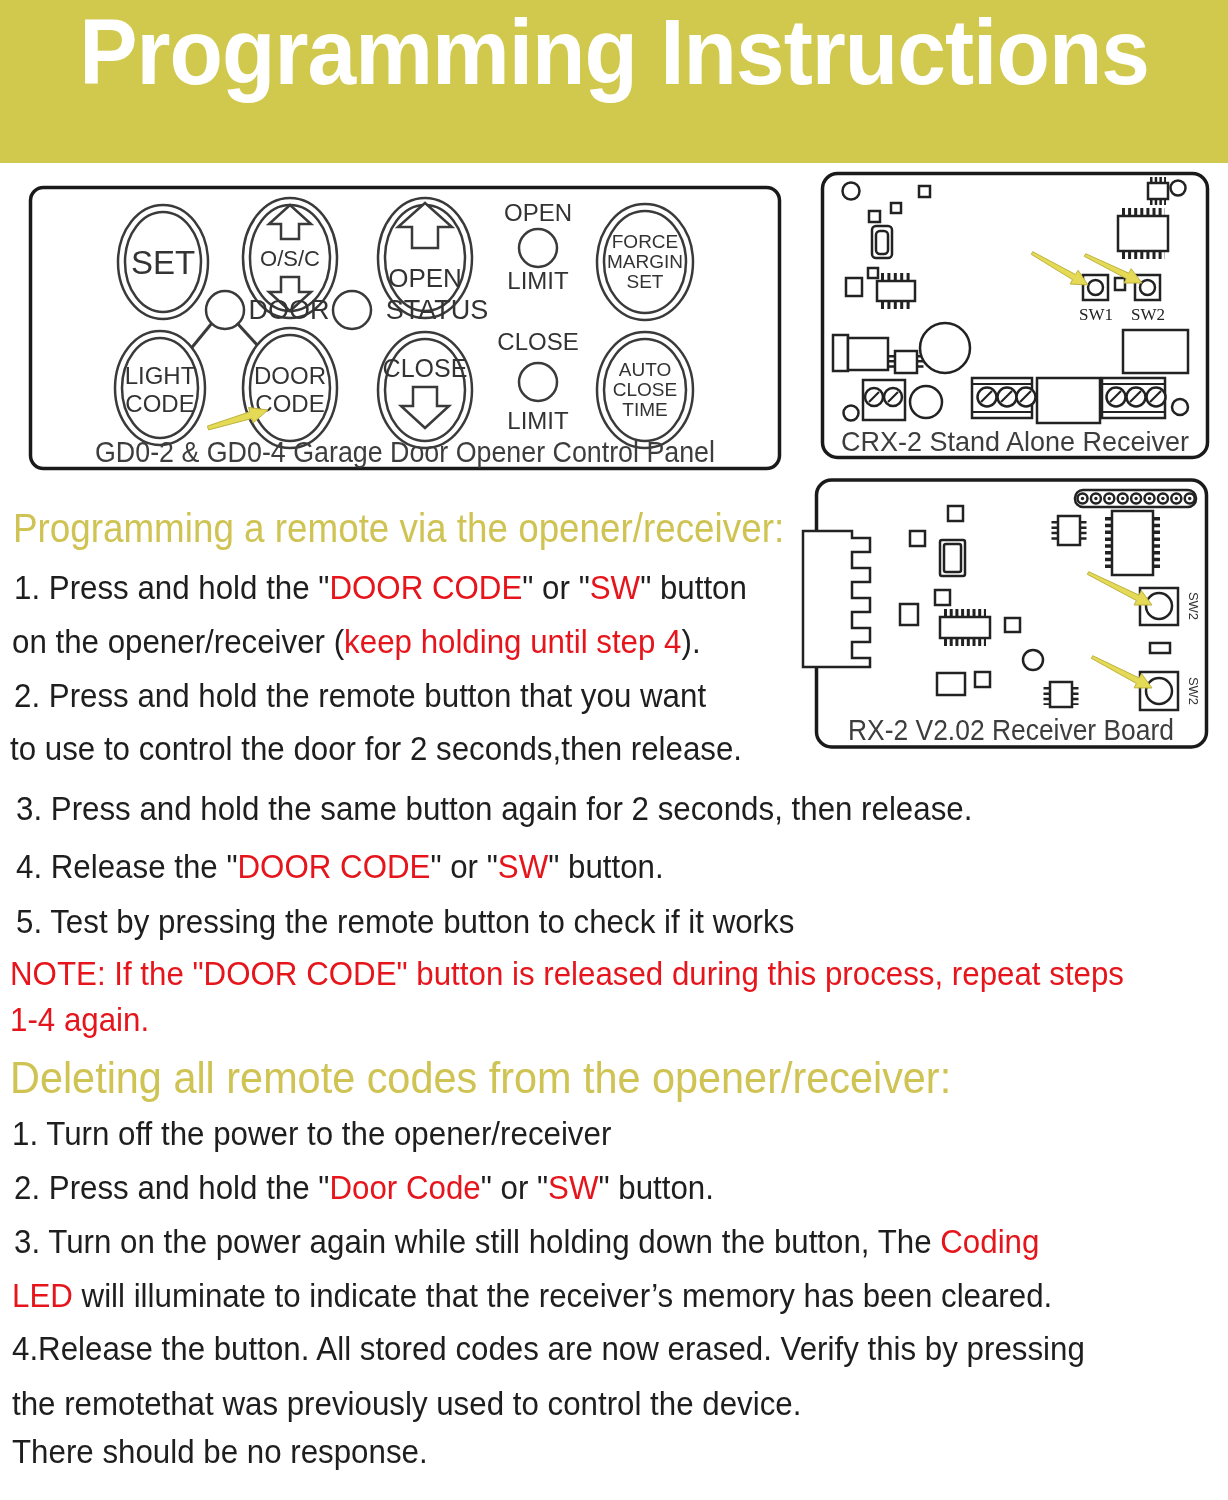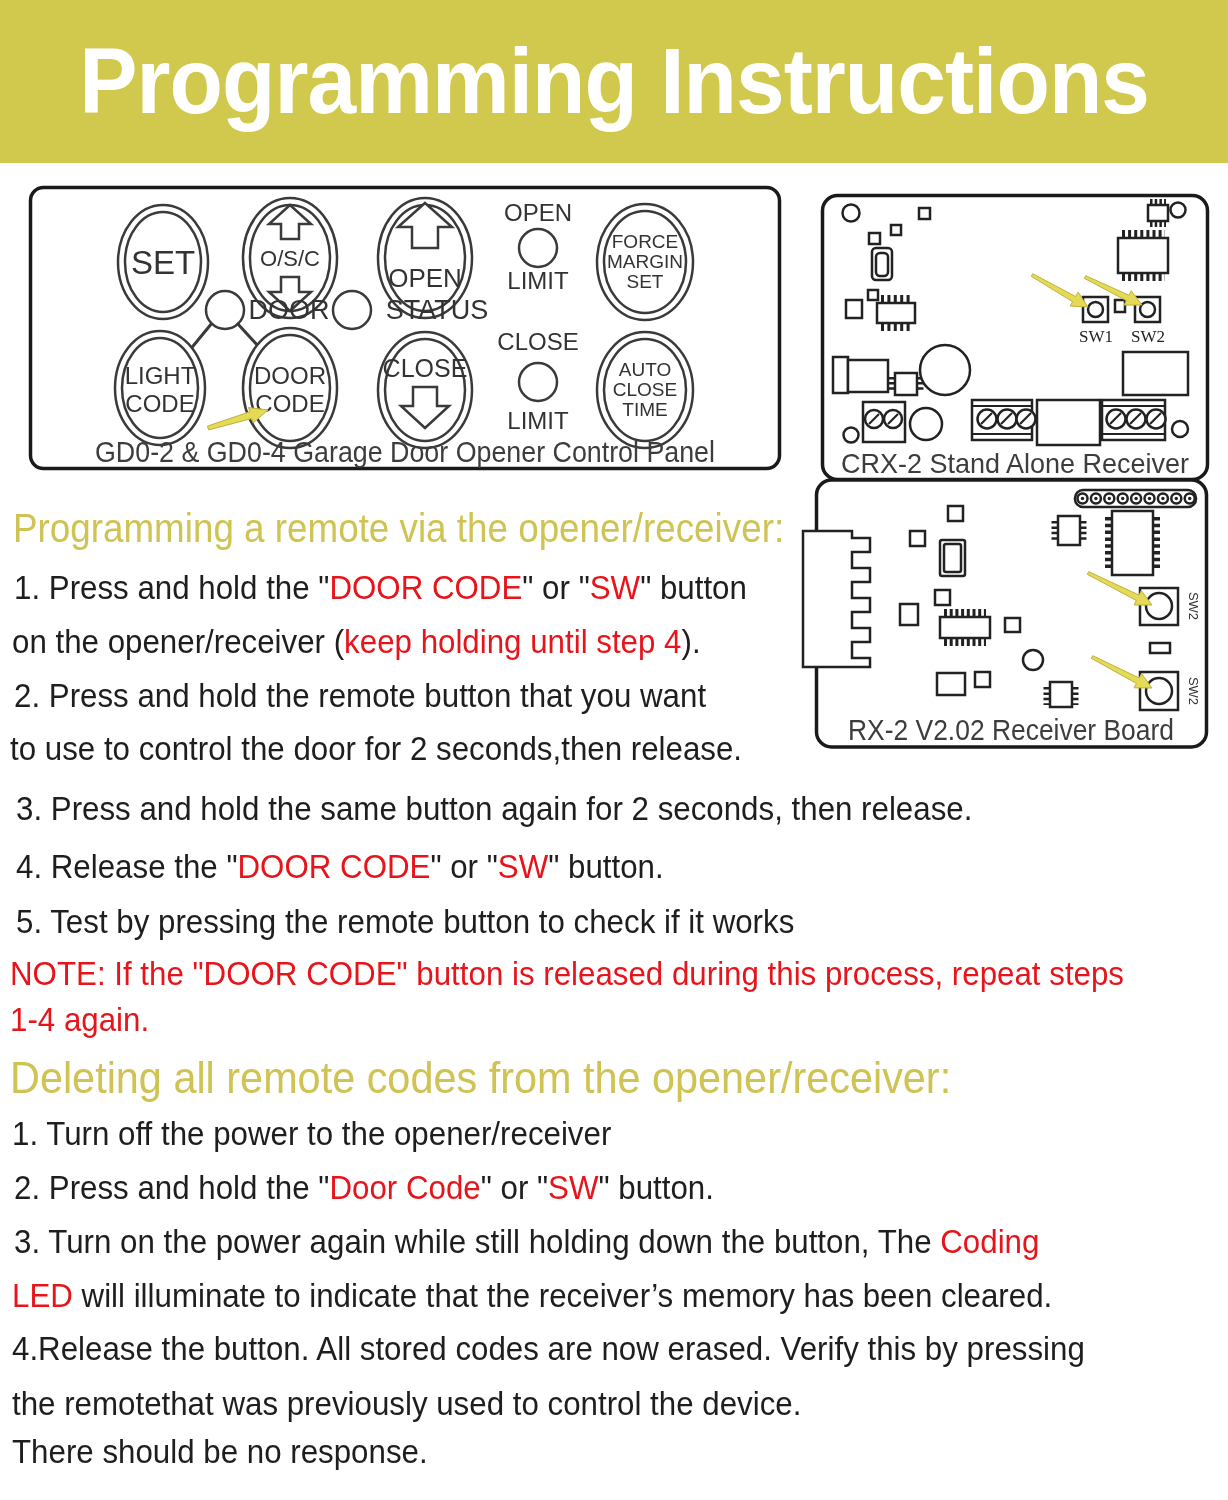--- a/index.html
+++ b/index.html
@@ -12,31 +12,31 @@
   body{
     width:1228px;height:1500px;background:#ffffff;
     font-family:"Liberation Sans", sans-serif;
     color:var(--text);
     position:relative;overflow:hidden;
   }
   .page{position:absolute;inset:0;}
   .banner{
     position:absolute;left:0;top:0;width:1228px;height:163px;
     background:var(--banner-bg);
-    display:flex;align-items:center;justify-content:center;
+    display:flex;justify-content:center;
   }
   .banner h1{
     margin:0;color:#ffffff;font-size:92px;font-weight:bold;
     letter-spacing:-1px;transform:scaleX(0.95);transform-origin:center;
     white-space:nowrap;
   }
   .diagram{position:absolute;}
   .diagram svg{display:block;width:100%;height:100%;}
   .panel-box{left:28px;top:185px;width:754px;height:286px;}
-  .crx2-box{left:820px;top:193px;width:390px;height:289px;}
+  .crx2-box{left:820px;top:171px;width:390px;height:289px;}
   .rx2-box{left:800px;top:478px;width:410px;height:272px;}
 
   
   .bbox{fill:#ffffff;stroke:#1a1a1a;stroke-width:3.5px;}
   .ring{fill:#ffffff;stroke:#3a3a3a;stroke-width:2.5px;}
   .comp{fill:#ffffff;stroke:#222222;stroke-width:2.5px;}
   .wire{stroke:#3a3a3a;stroke-width:3px;fill:none;}
   .thinwire{stroke:#222222;stroke-width:2.2px;fill:none;}
   .pins{stroke:#222222;fill:none;}
   .dlabel{font-family:"Liberation Sans", sans-serif;fill:#333333;text-anchor:middle;}

